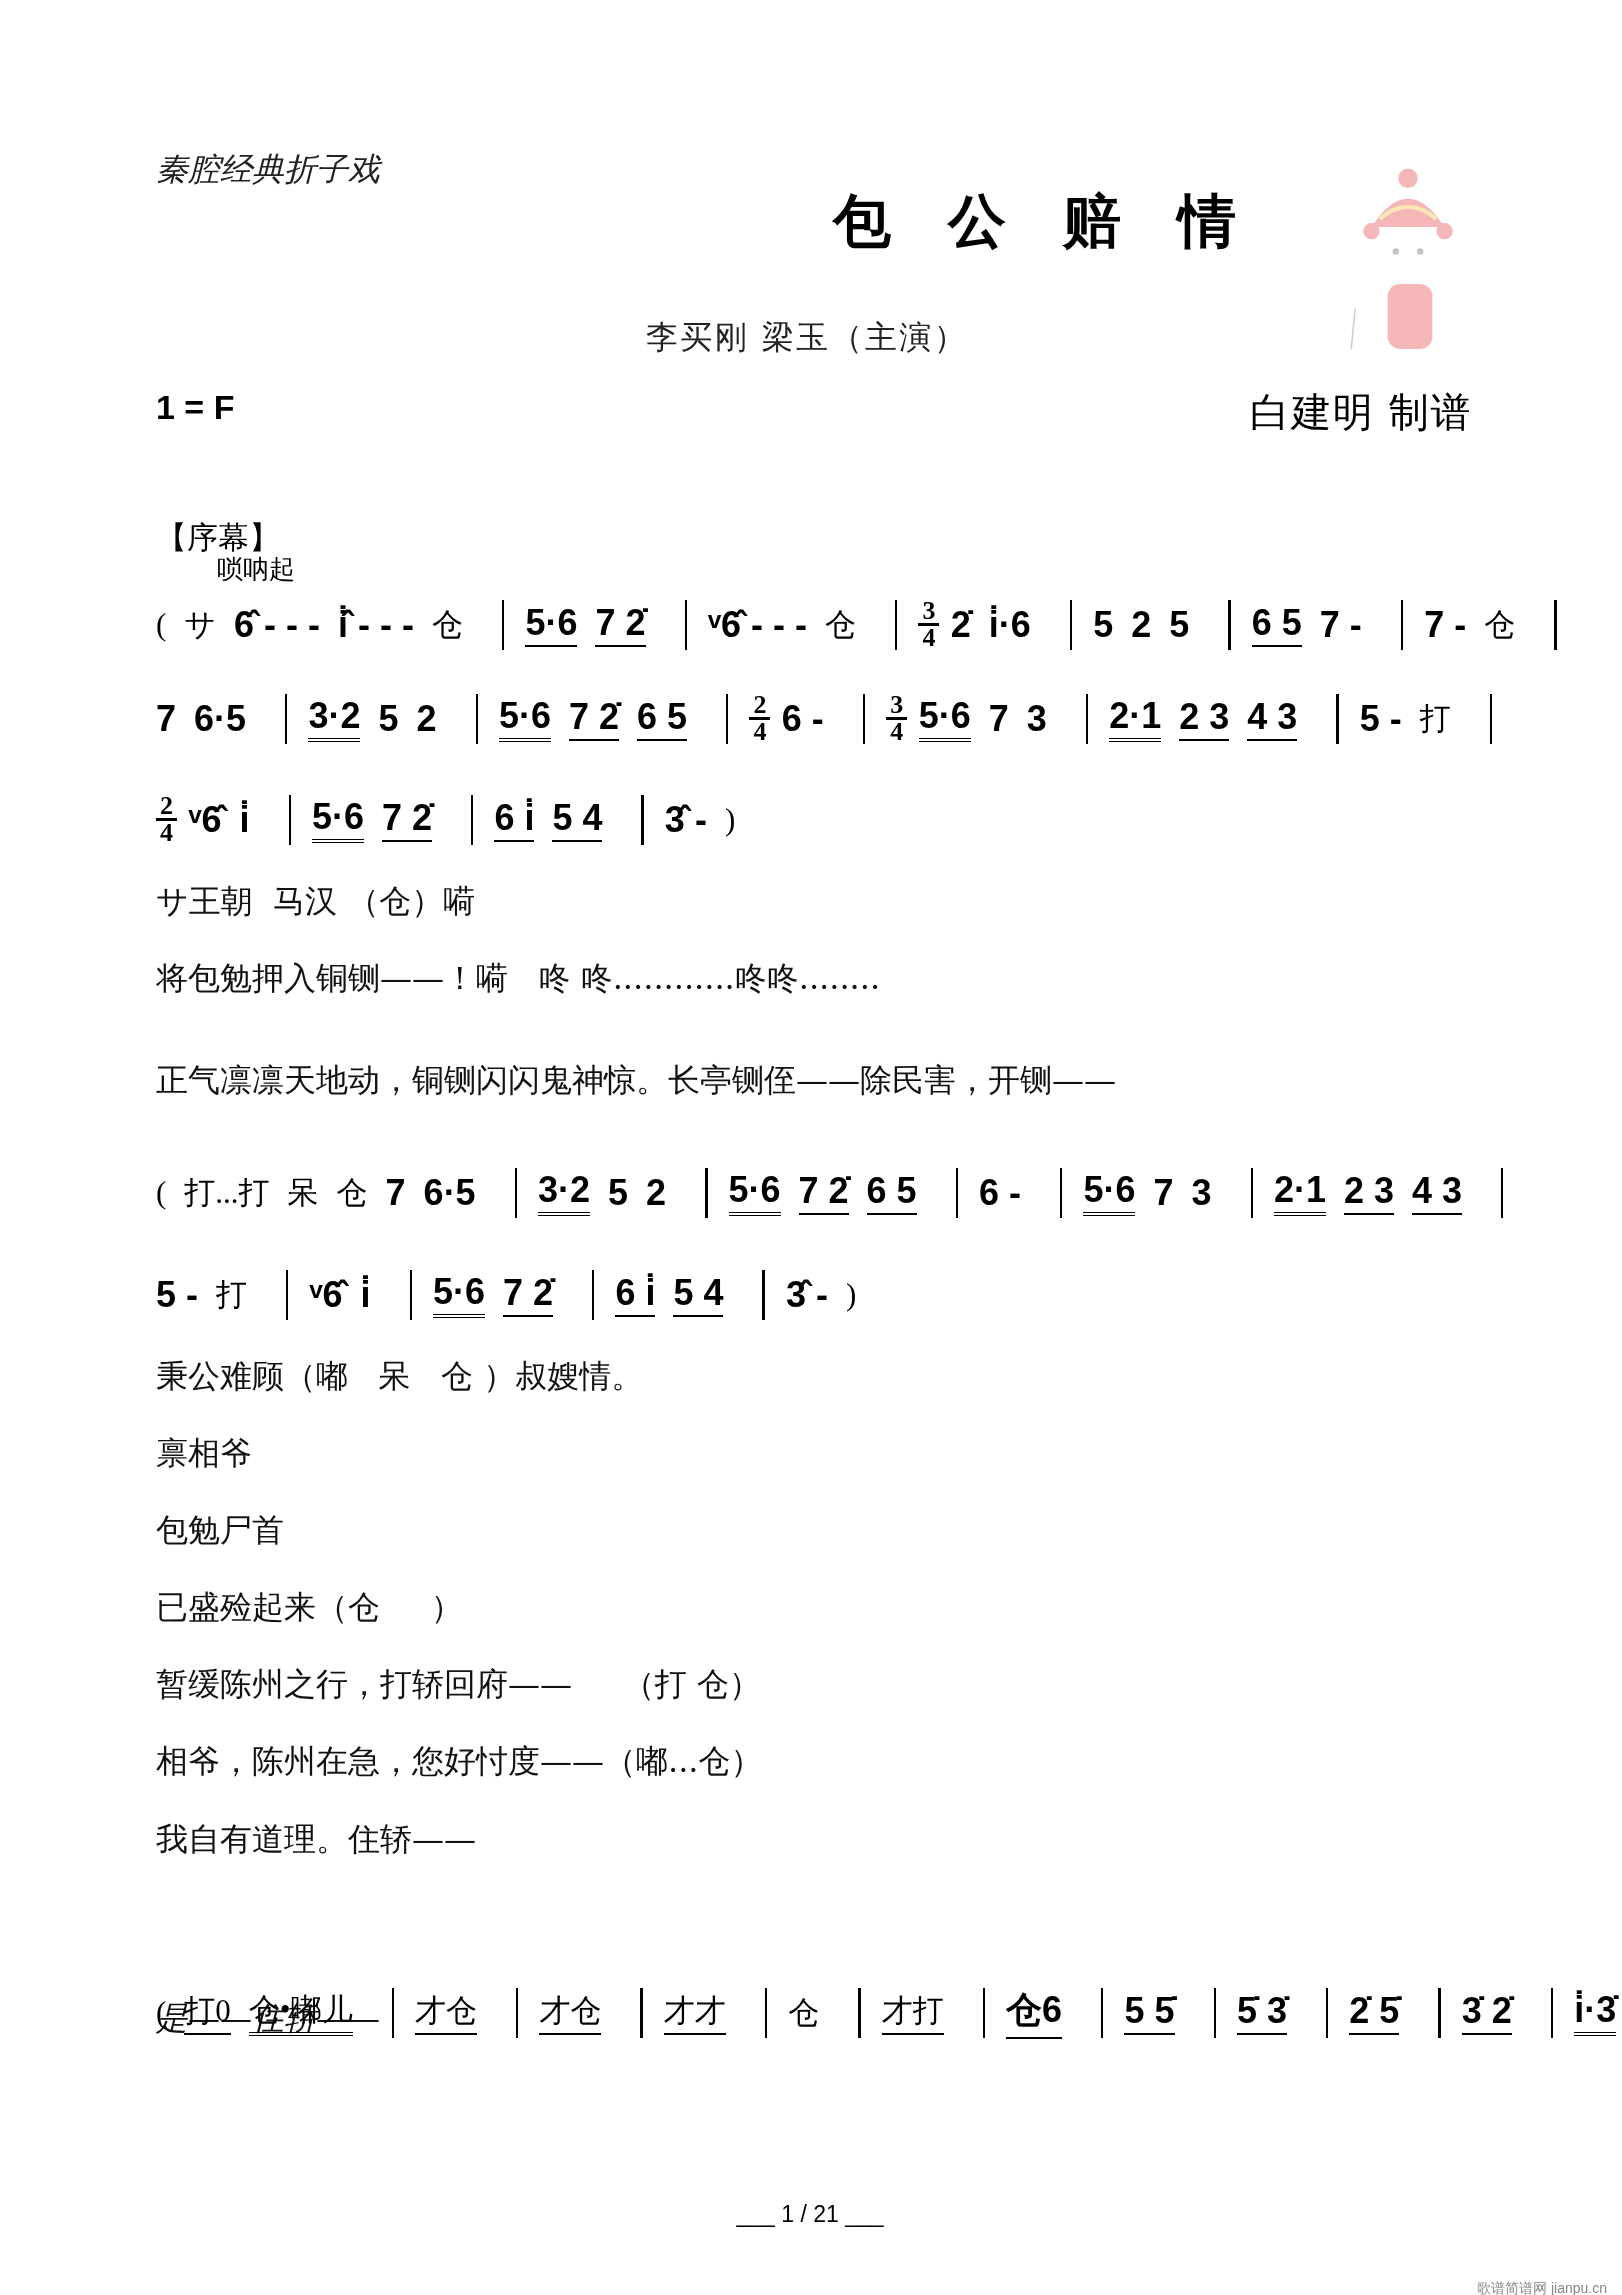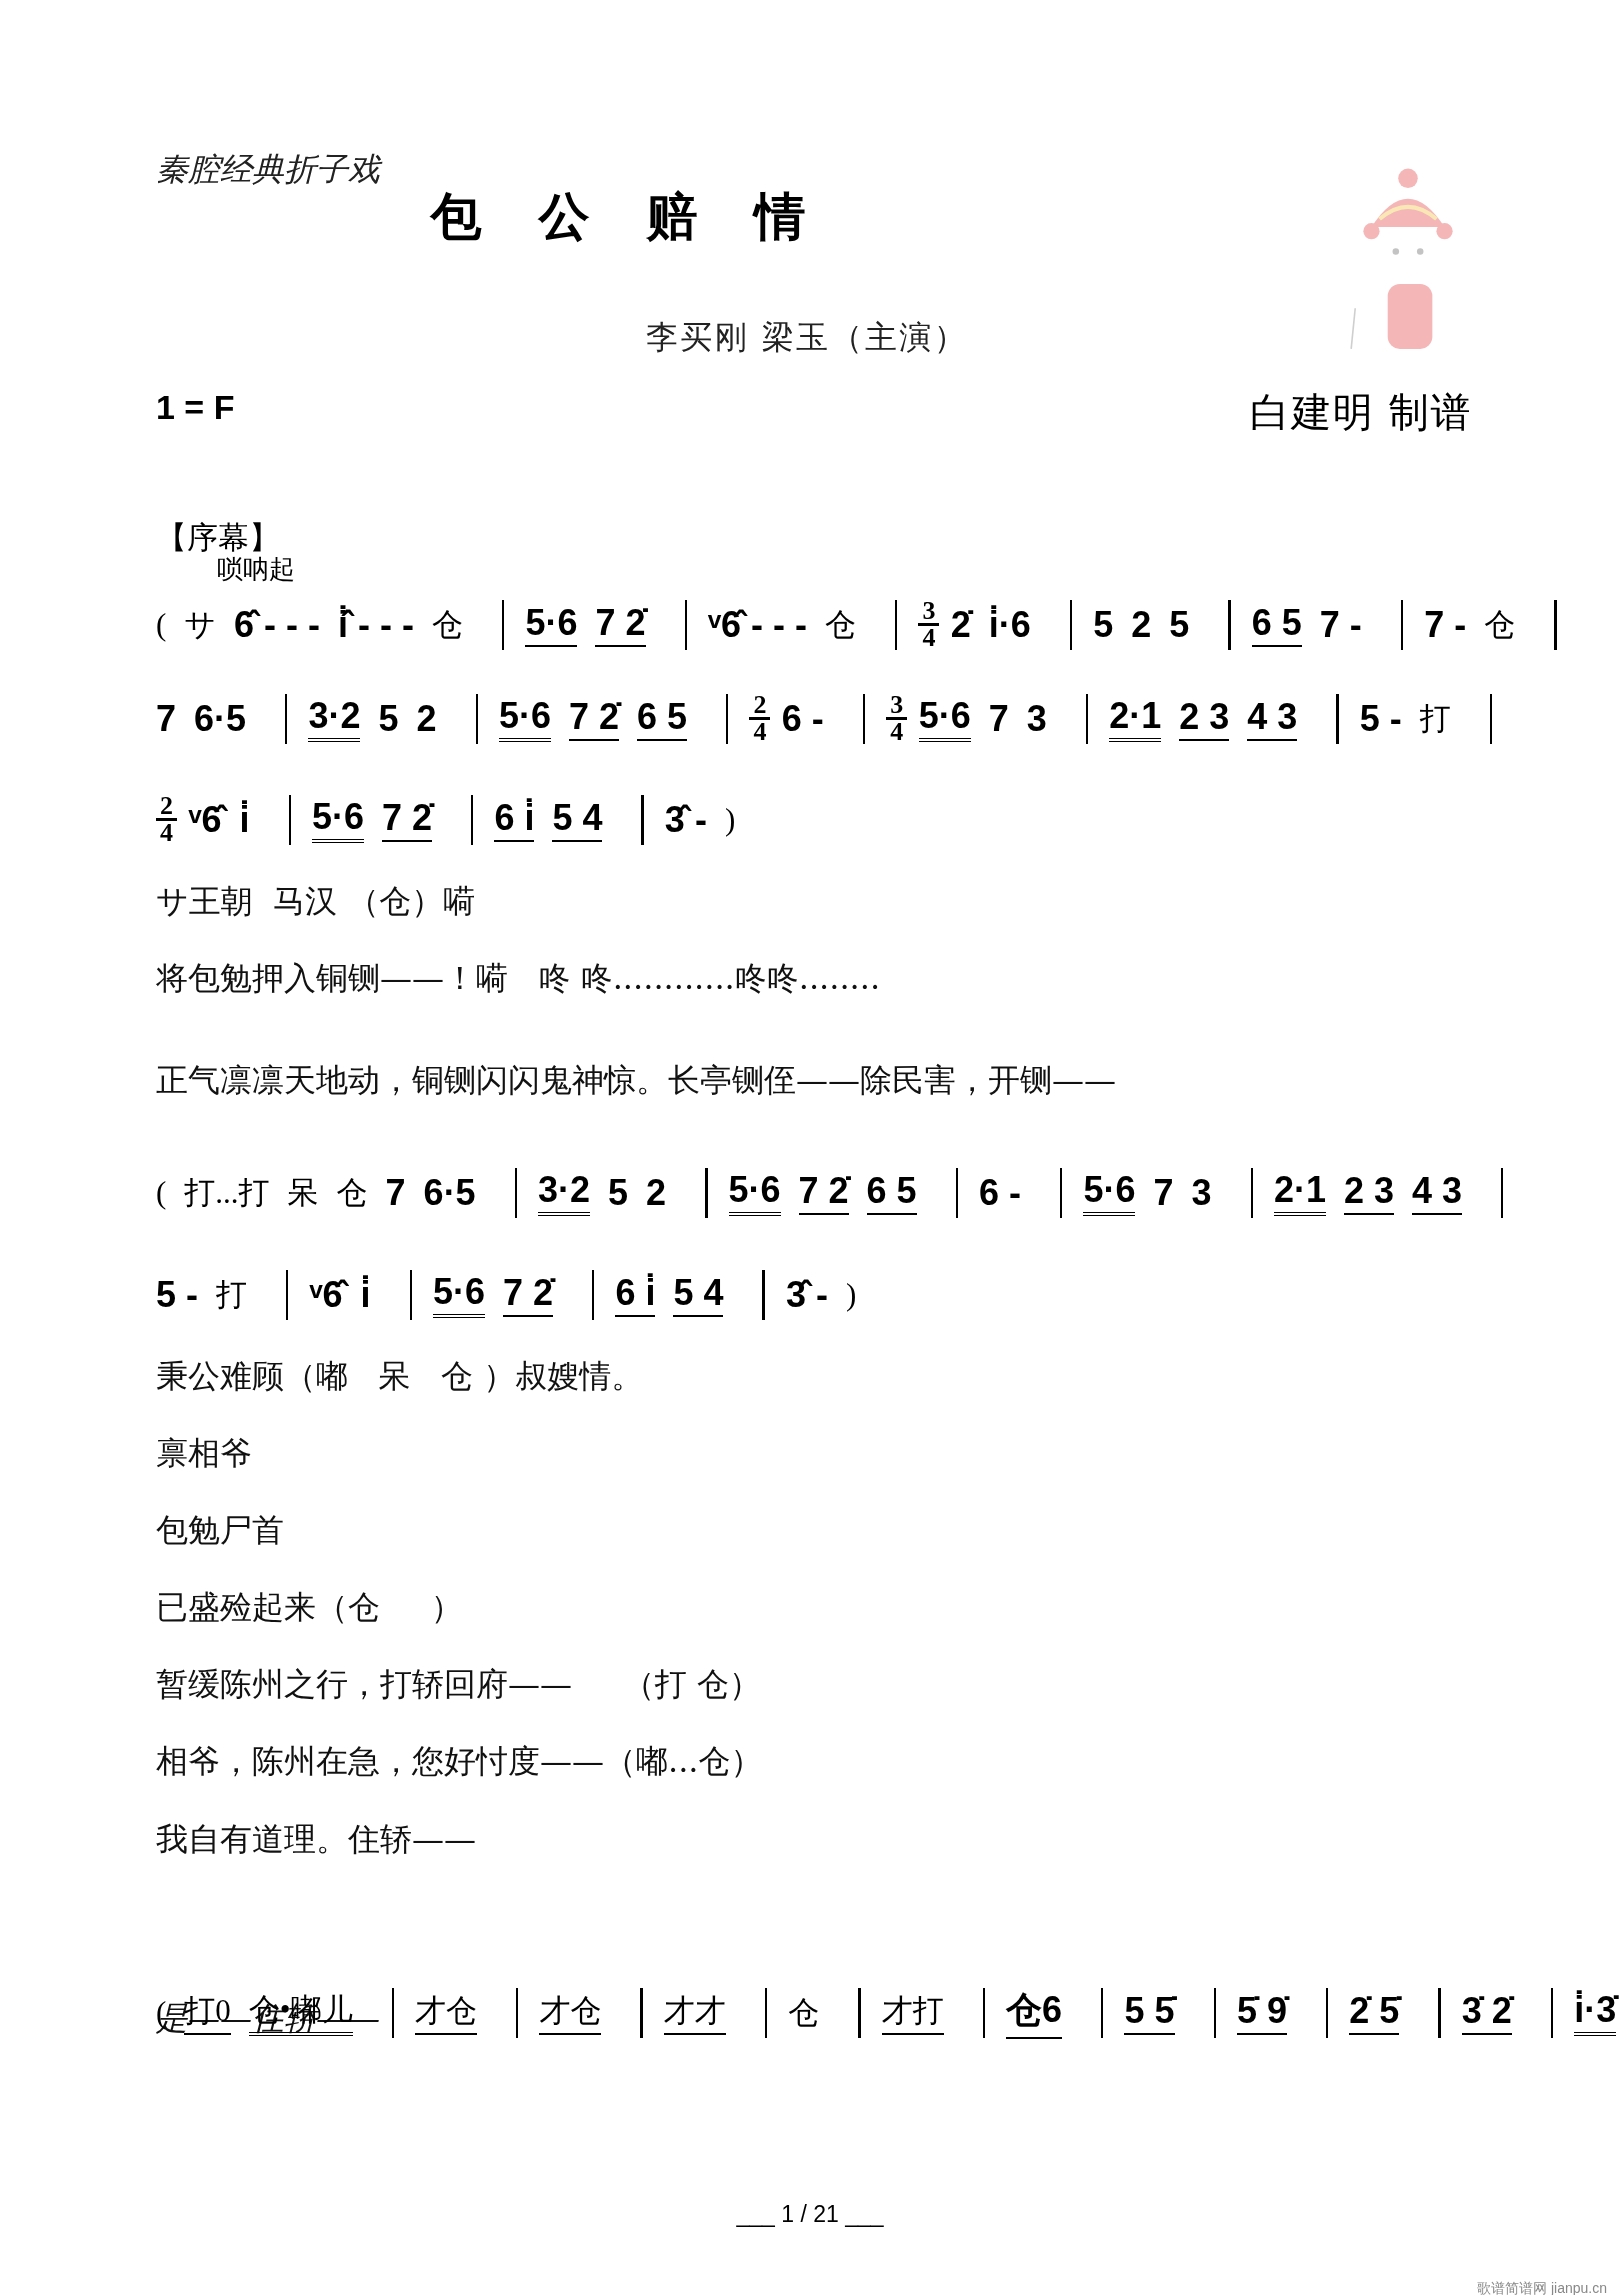--- a/index.html
+++ b/index.html
@@ -1,20 +1,20 @@
 <!DOCTYPE html>
 <html style="font-size:13px"><head>
 <meta charset="utf-8">
 <style>
   html, body { margin:0; padding:0; background:#ffffff; }
   body { width:1623px; height:2295px; position:relative; overflow:hidden;
          font-family:"DejaVu Serif","Liberation Serif",serif; color:#000; }
   .abs { position:absolute; }
   .series { left:156px; top:148px; font-size:32px; font-style:italic; color:#222; }
-  .title { left:0; width:1293px; top:183px; text-align:center; font-size:51px; font-weight:bold; letter-spacing:57px; }
+  .title { left:0; width:1293px; top:183px; text-align:right; font-size:58px; font-weight:bold; letter-spacing:57px; }
   .performers { left:0; width:1614px; top:316px; text-align:center; font-size:32px; color:#222; letter-spacing:2.4px; }
   .key { left:156px; top:388px; font-size:34px; font-weight:bold; font-family:"Liberation Sans",sans-serif; }
   .notator { right:151px; top:385px; font-size:40px; letter-spacing:1.6px;margin-left:25px; }
   .opera-figure { left:1347px; top:154px; width:122px; height:203px; opacity:0.35; }
   .section { left:156px; top:517px; font-size:31px; }
   .row { position:absolute; left:156px; display:flex; align-items:center; height:65px;
          font-family:"Liberation Sans",sans-serif; font-weight:bold; font-size:36px; }
   .row .bar { display:inline-block; width:2.4px; height:50px; background:#000; margin:0 21px; }
   .tok { display:inline-block; position:relative; margin-right:18px; white-space:pre; }
   .tok.u { border-bottom:2.4px solid #000; padding-bottom:1.6px; }
@@ -211,21 +211,21 @@
   <span class="tok perc u">才才</span>
   <span class="bar"></span>
   <span class="tok perc">仓</span>
   <span class="bar"></span>
   <span class="tok perc u">才打</span>
   <span class="bar"></span>
   <span class="tok u">仓6</span>
   <span class="bar"></span>
   <span class="tok u">5 5̇</span>
   <span class="bar"></span>
-  <span class="tok u">5̇ 9̇</span>
+  <span class="tok u">5̇ 3̇</span>
   <span class="bar"></span>
   <span class="tok u">2̇ 5̇</span>
   <span class="bar"></span>
   <span class="tok u">3̇ 2̇</span>
   <span class="bar"></span>
   <span class="tok uu">i̇·3̇</span>
 
 </div>
 
 <div class="abs footer">___ 1 / 21 ___</div>

